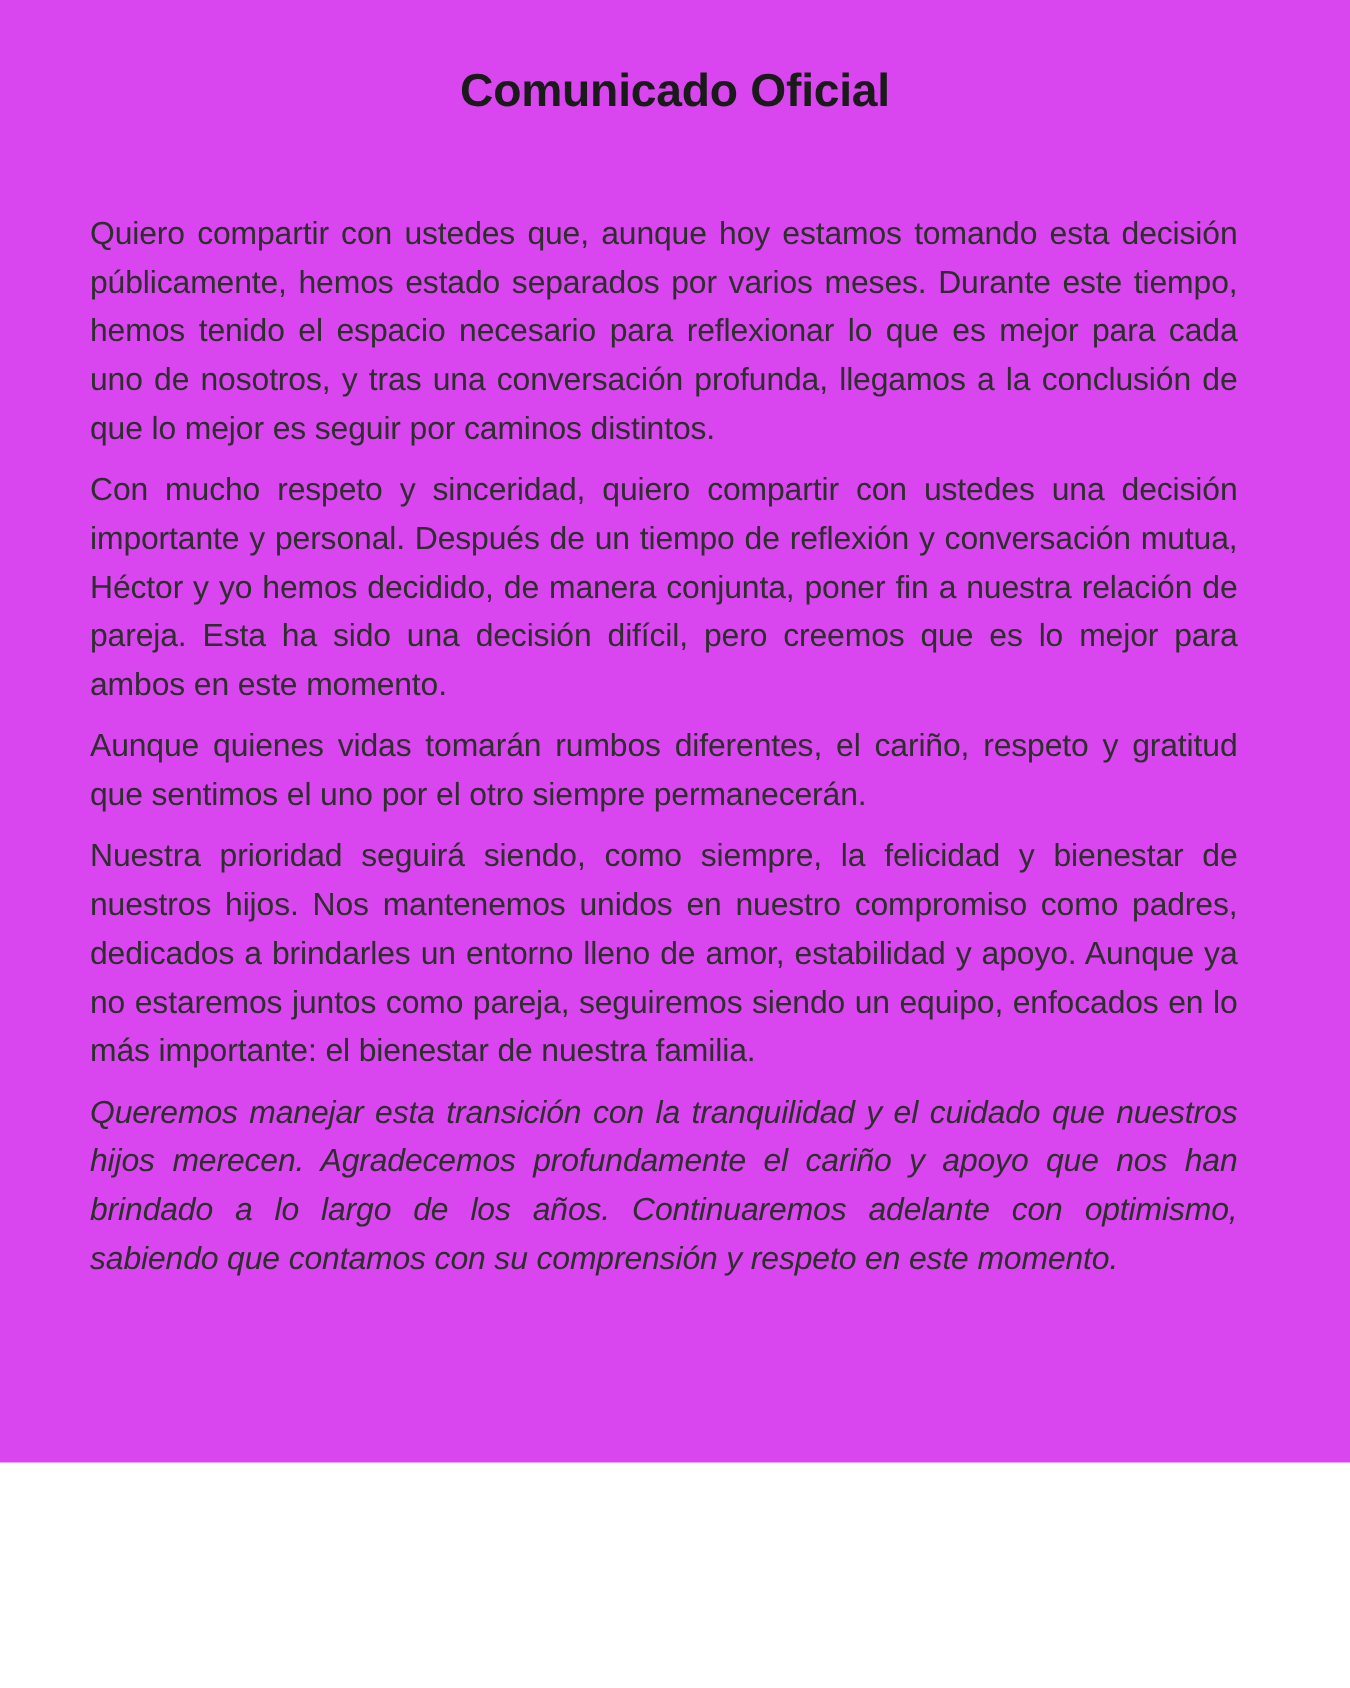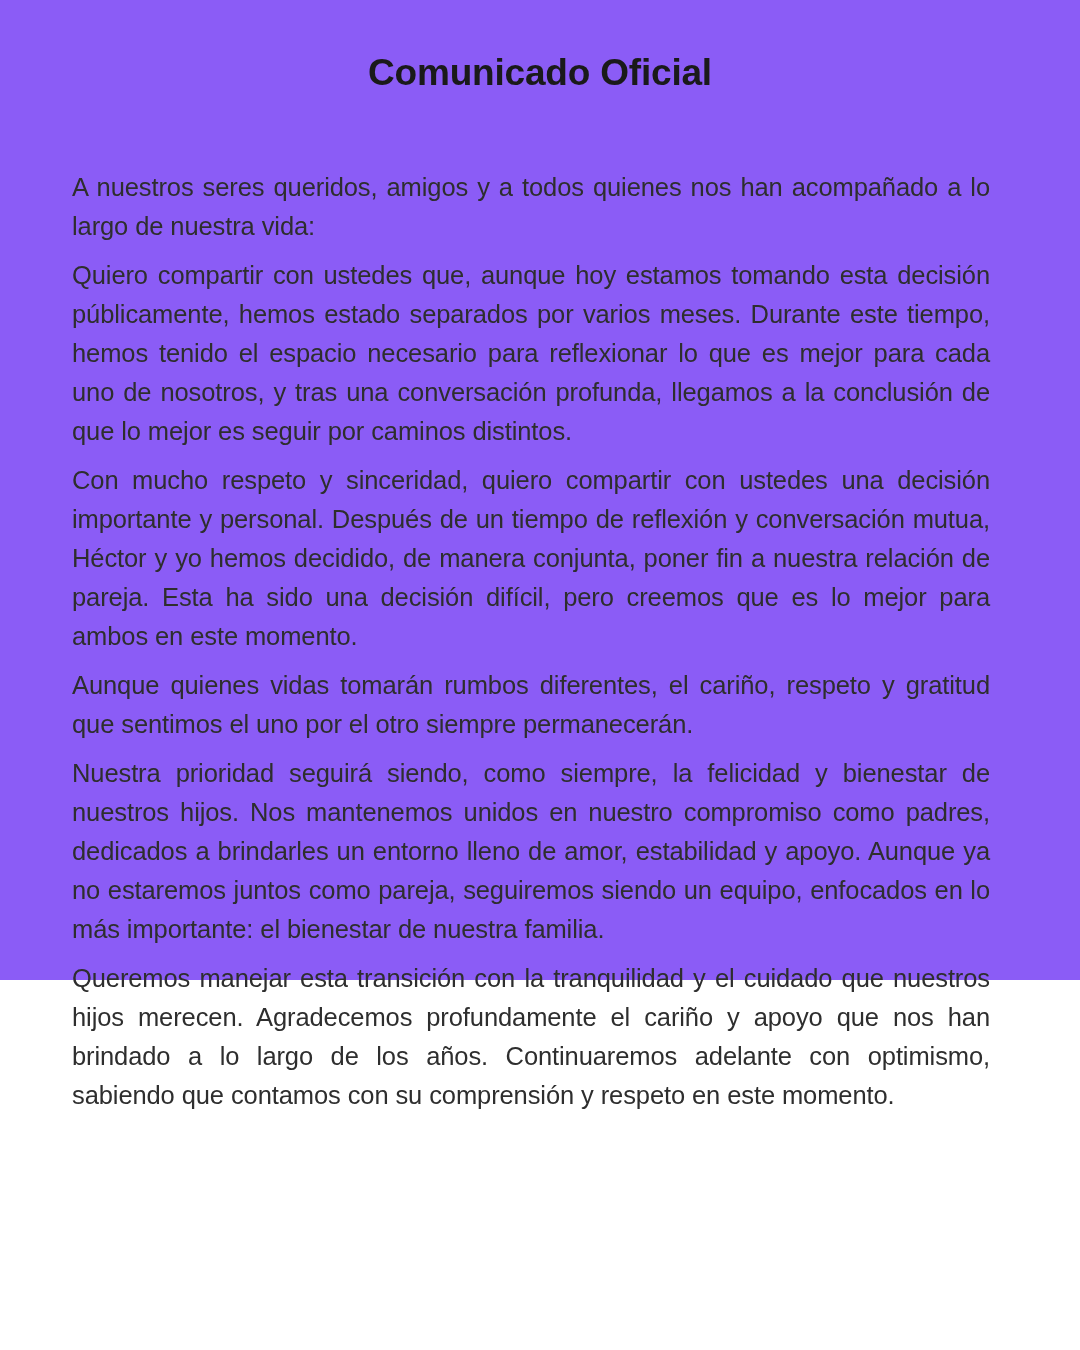--- a/index.html
+++ b/index.html
@@ -12,22 +12,22 @@
     height: 1350px;
     background: #ffffff;
     font-family: "Liberation Sans", "DejaVu Sans", sans-serif;
     color: #2b2b2b;
     overflow: hidden;
   }
 
   .page {
     position: relative;
     width: 1080px;
-    height: 980px;
-    background: #8b5cf6;
+    height: 1170px;
+    background: #d946ef;
     box-sizing: border-box;
   }
 
   .doc-title {
     margin: 0;
     padding: 52px 0 0 0;
     text-align: center;
     font-size: 37px;
     font-weight: 700;
     letter-spacing: -0.2px;
@@ -50,31 +50,31 @@
     text-justify: inter-word;
     color: #2e2e2e;
     font-weight: 400;
     letter-spacing: -0.1px;
     -webkit-hyphens: none;
     hyphens: none;
   }
 
   .para:last-child {
     margin-bottom: 12px;
+    font-style: italic;
   }
 </style>
 </head>
 <body>
 
 <div class="page">
 
   <h1 class="doc-title">Comunicado Oficial</h1>
 
   <div class="body-wrap">
-    <p class="para">A nuestros seres queridos, amigos y a todos quienes nos han acompañado a lo largo de nuestra vida:</p>
     <p class="para">Quiero compartir con ustedes que, aunque hoy estamos tomando esta decisión públicamente, hemos estado separados por varios meses. Durante este tiempo, hemos tenido el espacio necesario para reflexionar lo que es mejor para cada uno de nosotros, y tras una conversación profunda, llegamos a la conclusión de que lo mejor es seguir por caminos distintos.</p>
     <p class="para">Con mucho respeto y sinceridad, quiero compartir con ustedes una decisión importante y personal. Después de un tiempo de reflexión y conversación mutua, Héctor y yo hemos decidido, de manera conjunta, poner fin a nuestra relación de pareja. Esta ha sido una decisión difícil, pero creemos que es lo mejor para ambos en este momento.</p>
     <p class="para">Aunque quienes vidas tomarán rumbos diferentes, el cariño, respeto y gratitud que sentimos el uno por el otro siempre permanecerán.</p>
     <p class="para">Nuestra prioridad seguirá siendo, como siempre, la felicidad y bienestar de nuestros hijos. Nos mantenemos unidos en nuestro compromiso como padres, dedicados a brindarles un entorno lleno de amor, estabilidad y apoyo. Aunque ya no estaremos juntos como pareja, seguiremos siendo un equipo, enfocados en lo más importante: el bienestar de nuestra familia.</p>
     <p class="para">Queremos manejar esta transición con la tranquilidad y el cuidado que nuestros hijos merecen. Agradecemos profundamente el cariño y apoyo que nos han brindado a lo largo de los años. Continuaremos adelante con optimismo, sabiendo que contamos con su comprensión y respeto en este momento.</p>
   </div>
 
 </div>
 
 </body></html>

